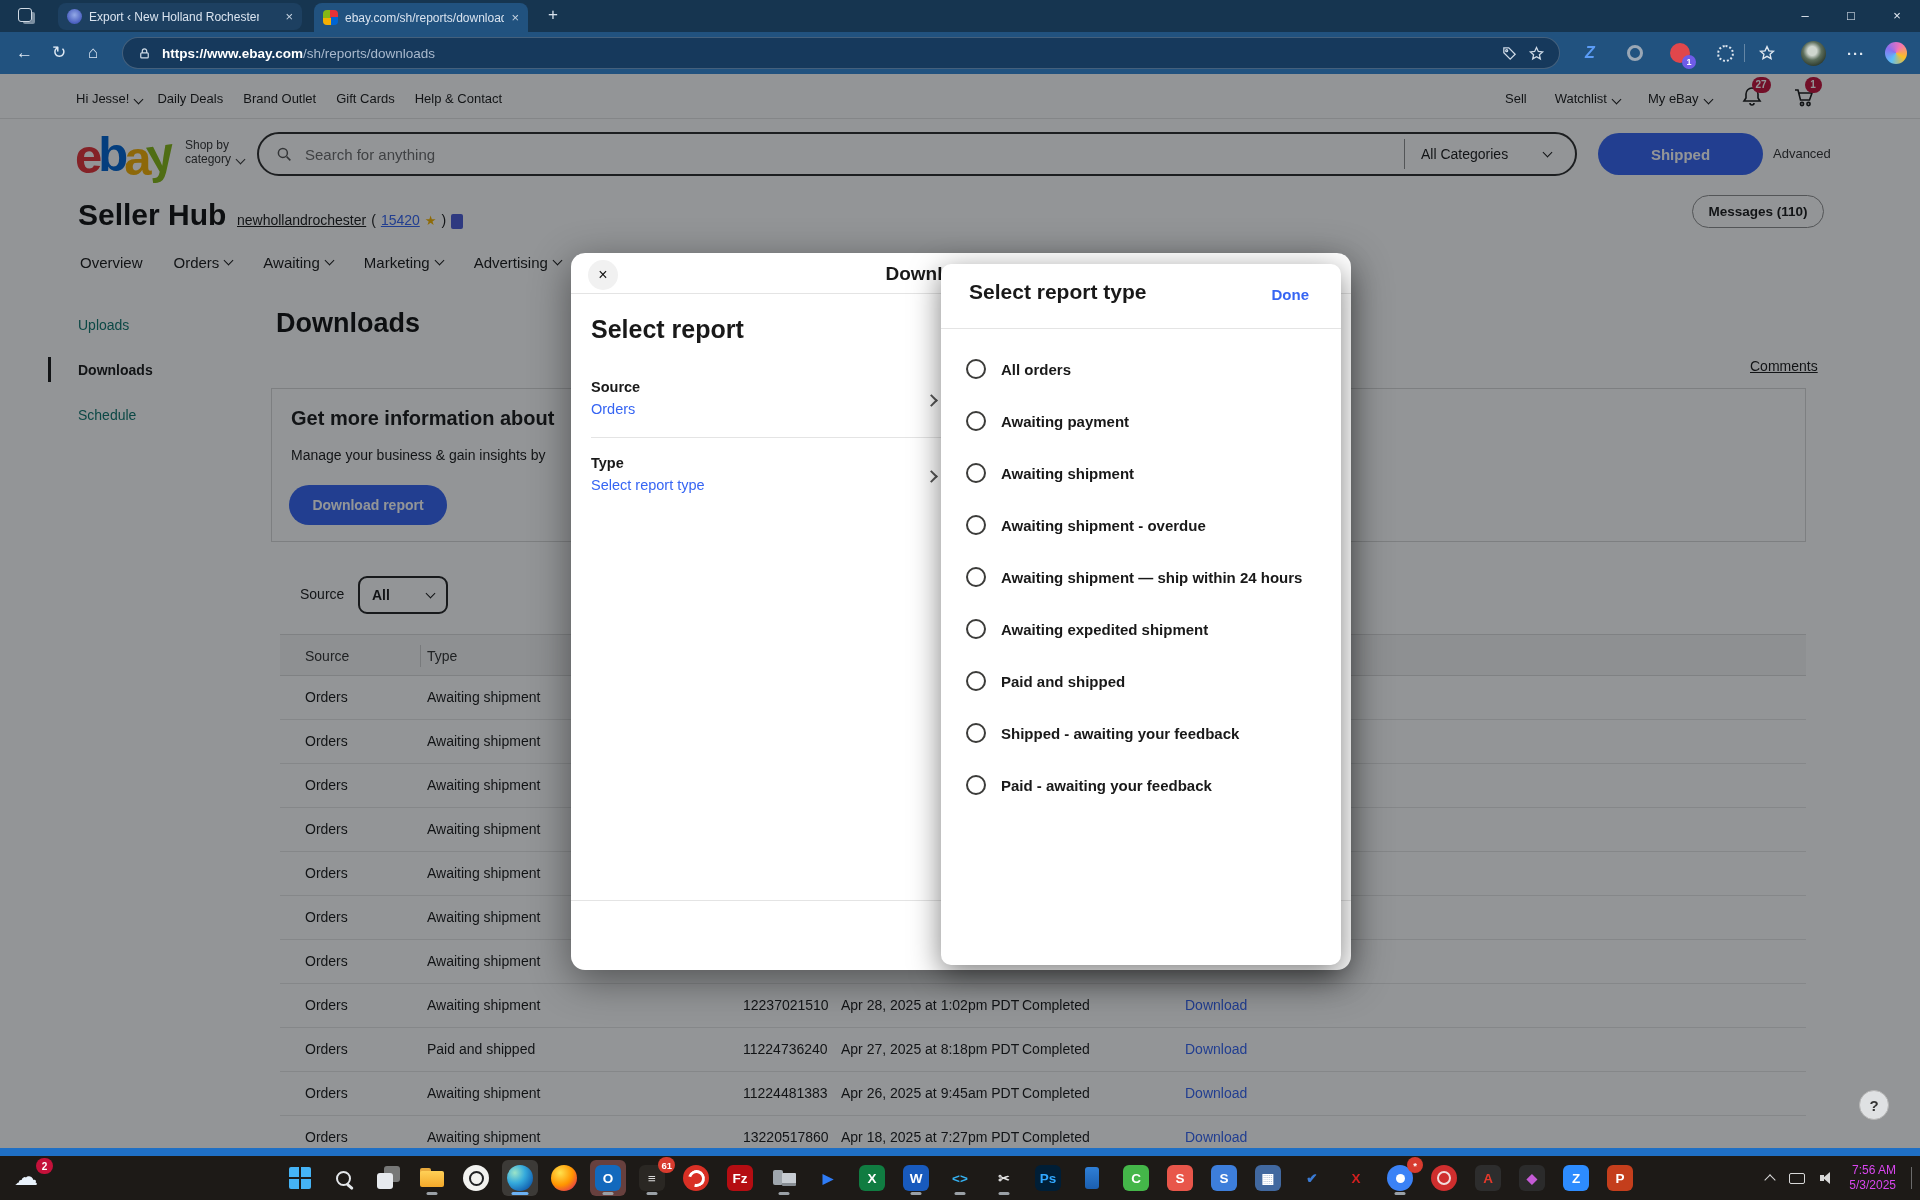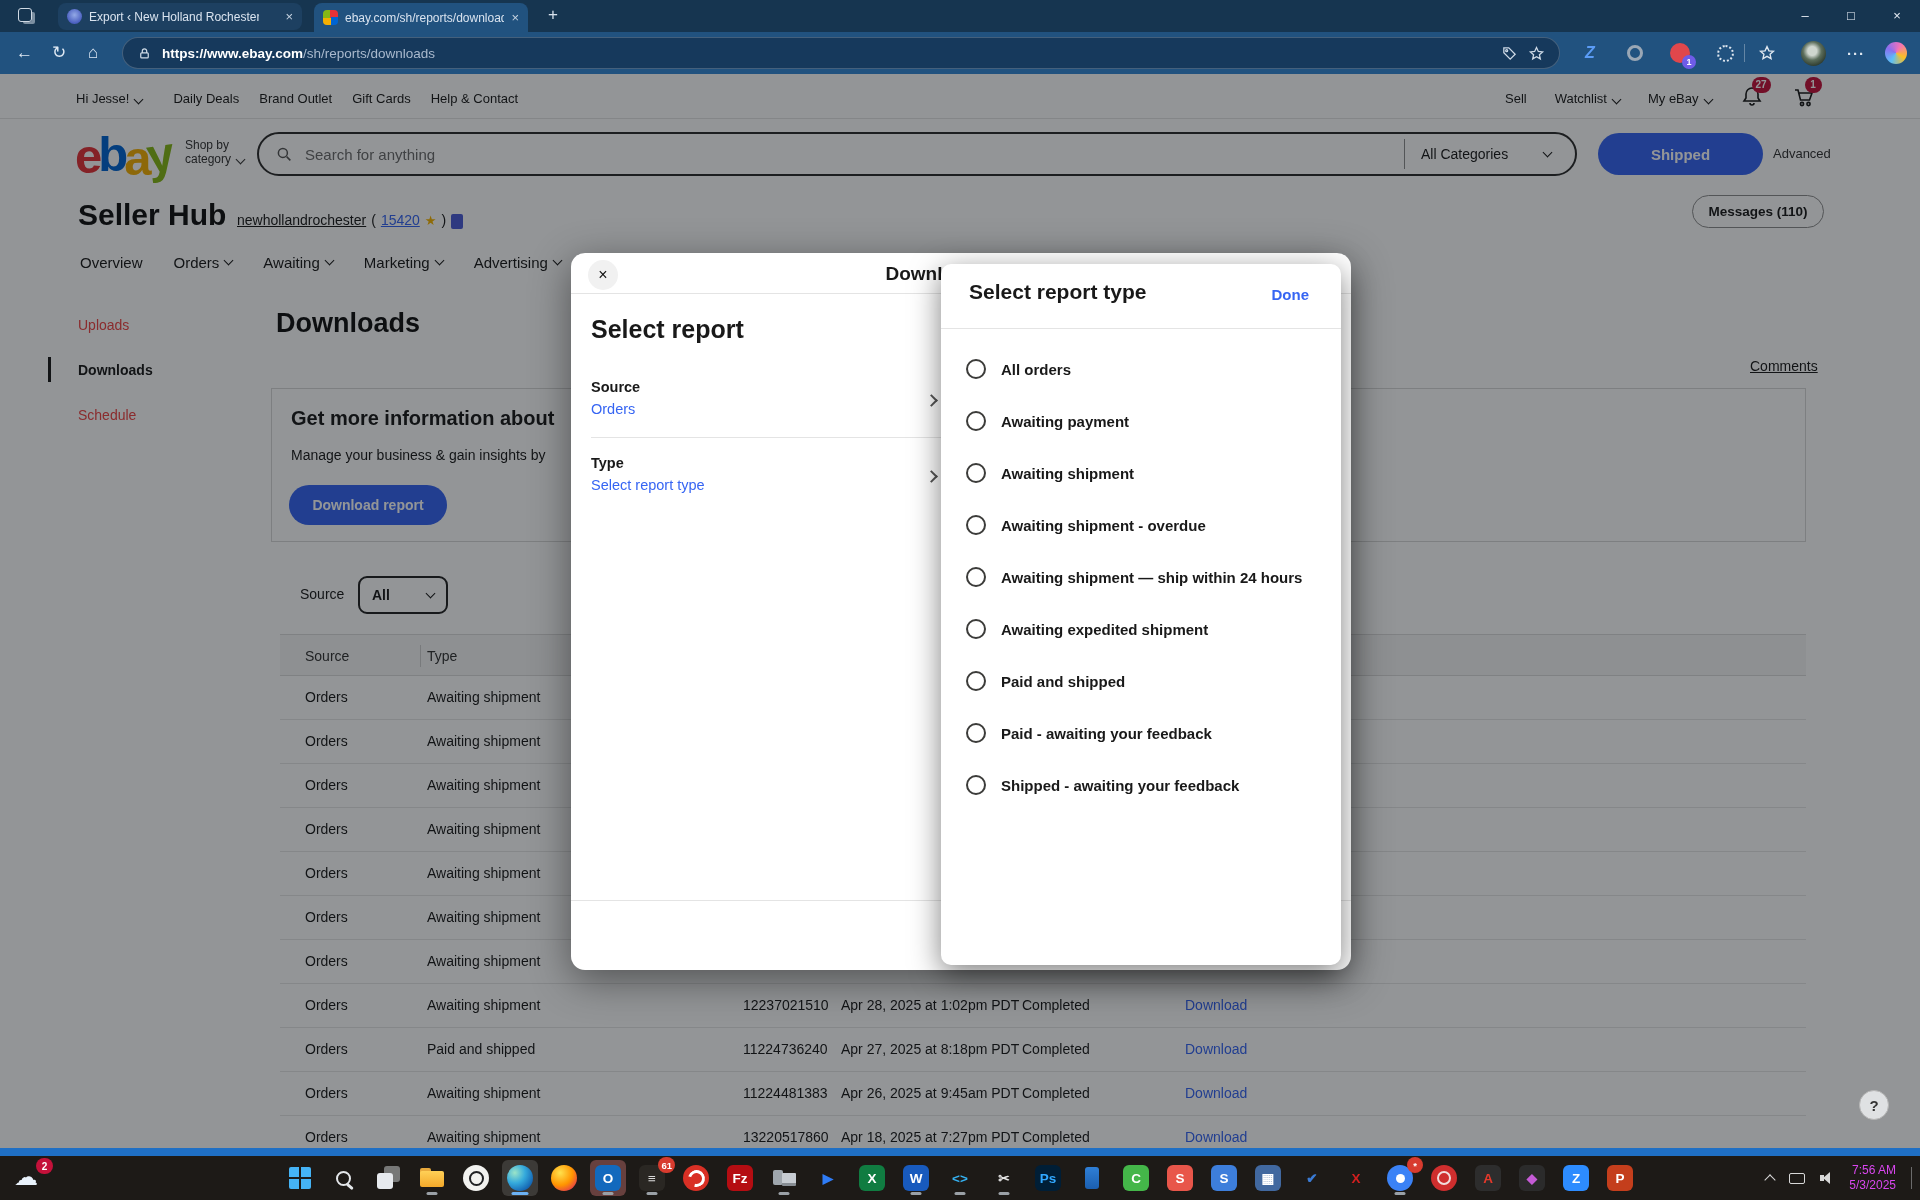--- a/index.html
+++ b/index.html
@@ -62,21 +62,21 @@
   .sh-title{position:absolute;left:78px;top:124px;font-size:30px;font-weight:800;color:#111;}
   .sh-user{position:absolute;left:237px;top:138px;font-size:14px;display:flex;align-items:center;gap:5px;}
   .sh-user .uname{text-decoration:underline;color:#191919;}
   .sh-user .score{color:var(--accent,#3665f3);text-decoration:underline;}
   .sh-user .star{color:var(--star,#f7b500);font-size:13px;}
   .storeicon{display:inline-block;width:12px;height:15px;background:#4b5bd6;border-radius:2px;position:relative;top:1px;}
   .msgs{position:absolute;left:1692px;top:121px;width:132px;height:33px;border:1px solid #8d8d8d;border-radius:17px;background:transparent;font-size:13.5px;color:#191919;font-weight:bold;}
   .hubnav{position:absolute;left:80px;top:177px;display:flex;gap:31px;font-size:15px;height:22px;align-items:center;}
   .hubnav .nav-item{display:flex;align-items:center;}
   .sideitems{position:absolute;left:48px;top:228px;width:210px;}
-  .side-item{position:relative;height:45px;display:flex;align-items:center;padding-left:30px;font-size:14px;color:#ef4444;}
+  .side-item{position:relative;height:45px;display:flex;align-items:center;padding-left:30px;font-size:14px;color:#0f766e;}
   .side-item.active{font-weight:bold;color:#191919;}
   .side-item.active::before{content:"";position:absolute;left:0;top:10px;width:3px;height:25px;background:#191919;}
   .h1{position:absolute;left:276px;top:234px;font-size:27px;font-weight:bold;color:#111;}
   .comments{position:absolute;left:1750px;top:284px;font-size:14px;text-decoration:underline;color:#191919;}
   .card{position:absolute;left:271px;top:314px;width:1535px;height:154px;background:#fff;border:1px solid #d8d8d8;}
   .card-title{position:absolute;left:19px;top:18px;font-size:20px;font-weight:bold;color:#191919;text-align:center;}
   .card-desc{position:absolute;left:19px;top:58px;font-size:14px;color:#191919;}
   .card-btn{position:absolute;left:17px;top:96px;width:158px;height:40px;border-radius:20px;background:var(--accent,#3665f3);color:#fff;font-weight:bold;font-size:14px;border:none;}
   .flt-label{position:absolute;left:300px;top:512px;font-size:14px;color:#191919;}
   .flt-dd{position:absolute;left:358px;top:502px;width:90px;height:38px;border:2px solid #222;border-radius:9px;background:#fff;display:flex;align-items:center;justify-content:space-between;padding:0 12px;font-size:14px;font-weight:bold;color:#191919;}
@@ -221,21 +221,21 @@
       </span>
     <span class="ext" style="left:1882px">
         <span class="copilot"></span>
       </span>
   </div>
 
   <div class="viewport">
     <div class="page">
 
       <div class="toprow">
-        <div class="grp" style="left:76px;gap:31px">
+        <div class="grp" style="left:76px;gap:15px">
           <span><span>Hi Jesse!</span><span class="cv"></span></span>
           <div class="grp" style="position:static;display:flex;gap:20px">
             <span><span>Daily Deals</span></span>
               <span><span>Brand Outlet</span></span>
               <span><span>Gift Cards</span></span>
               <span><span>Help &amp; Contact</span></span>
           </div>
         </div>
         <div class="grp" style="left:1505px;gap:28px">
           <span>Sell</span>
@@ -488,25 +488,25 @@
           <label class="opt">
           <span class="radio"></span>
           <span class="opt-label">Awaiting expedited shipment</span>
         </label>
           <label class="opt">
           <span class="radio"></span>
           <span class="opt-label">Paid and shipped</span>
         </label>
           <label class="opt">
           <span class="radio"></span>
+          <span class="opt-label">Shipped - awaiting your feedback</span>
+        </label>
+          <label class="opt">
+          <span class="radio"></span>
           <span class="opt-label">Paid - awaiting your feedback</span>
-        </label>
-          <label class="opt">
-          <span class="radio"></span>
-          <span class="opt-label">Shipped - awaiting your feedback</span>
         </label>
       </div>
     </div>
   </div>
 
   <div class="strip"></div>
 
   <div class="taskbar">
     <div class="weather">
       <span class="cloud">☁</span>

